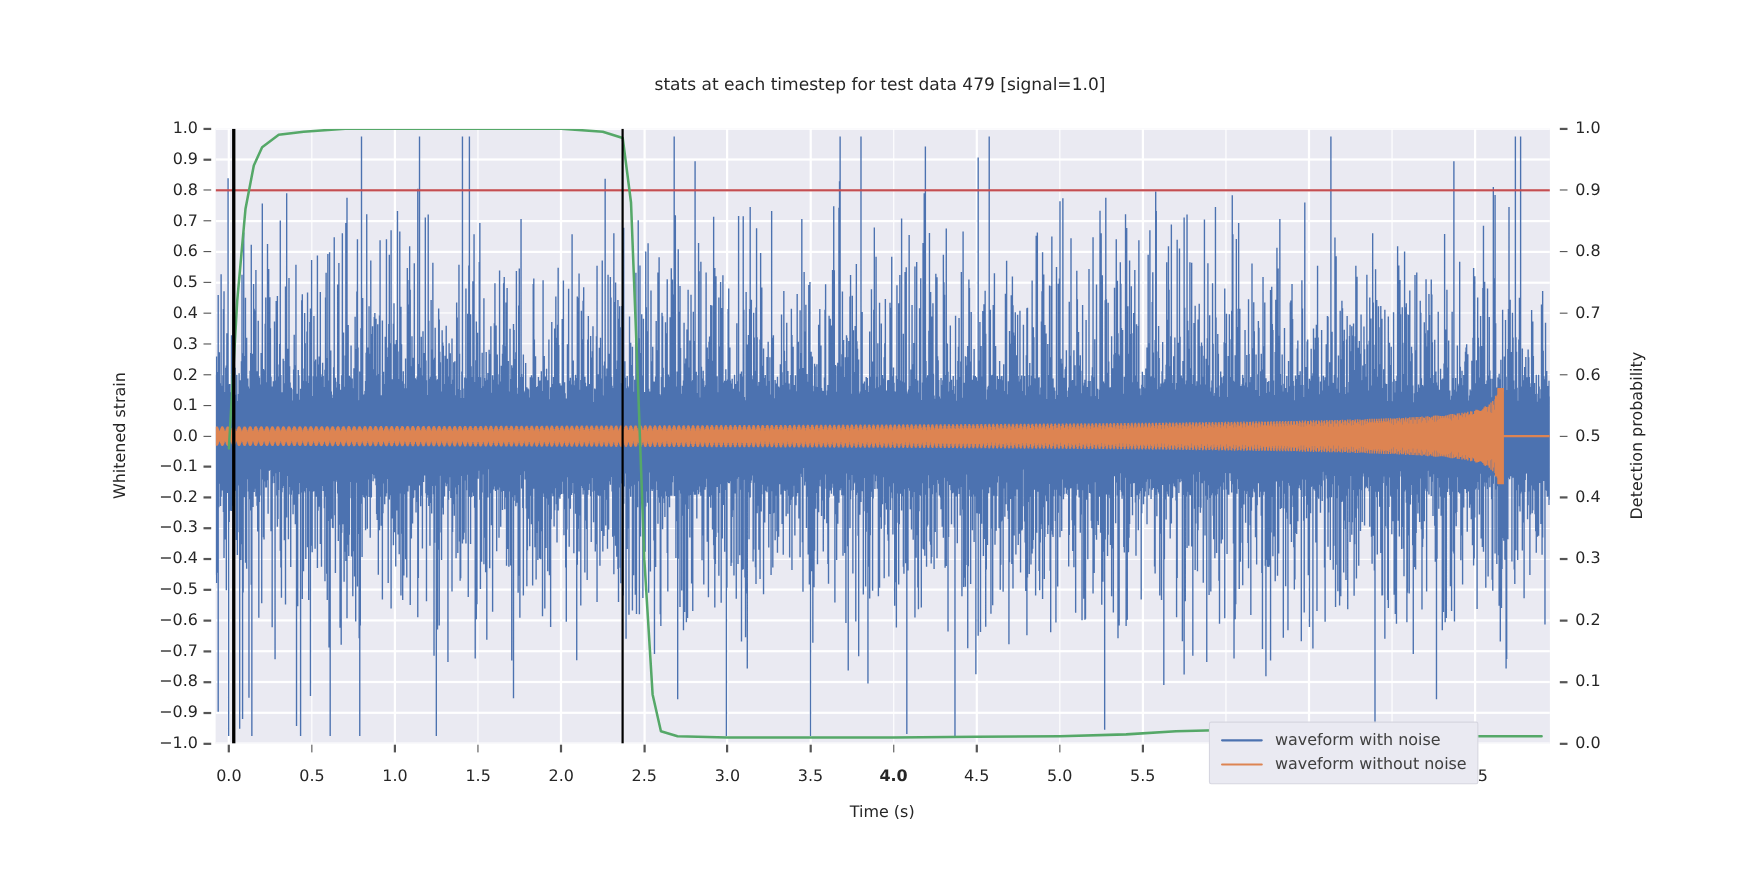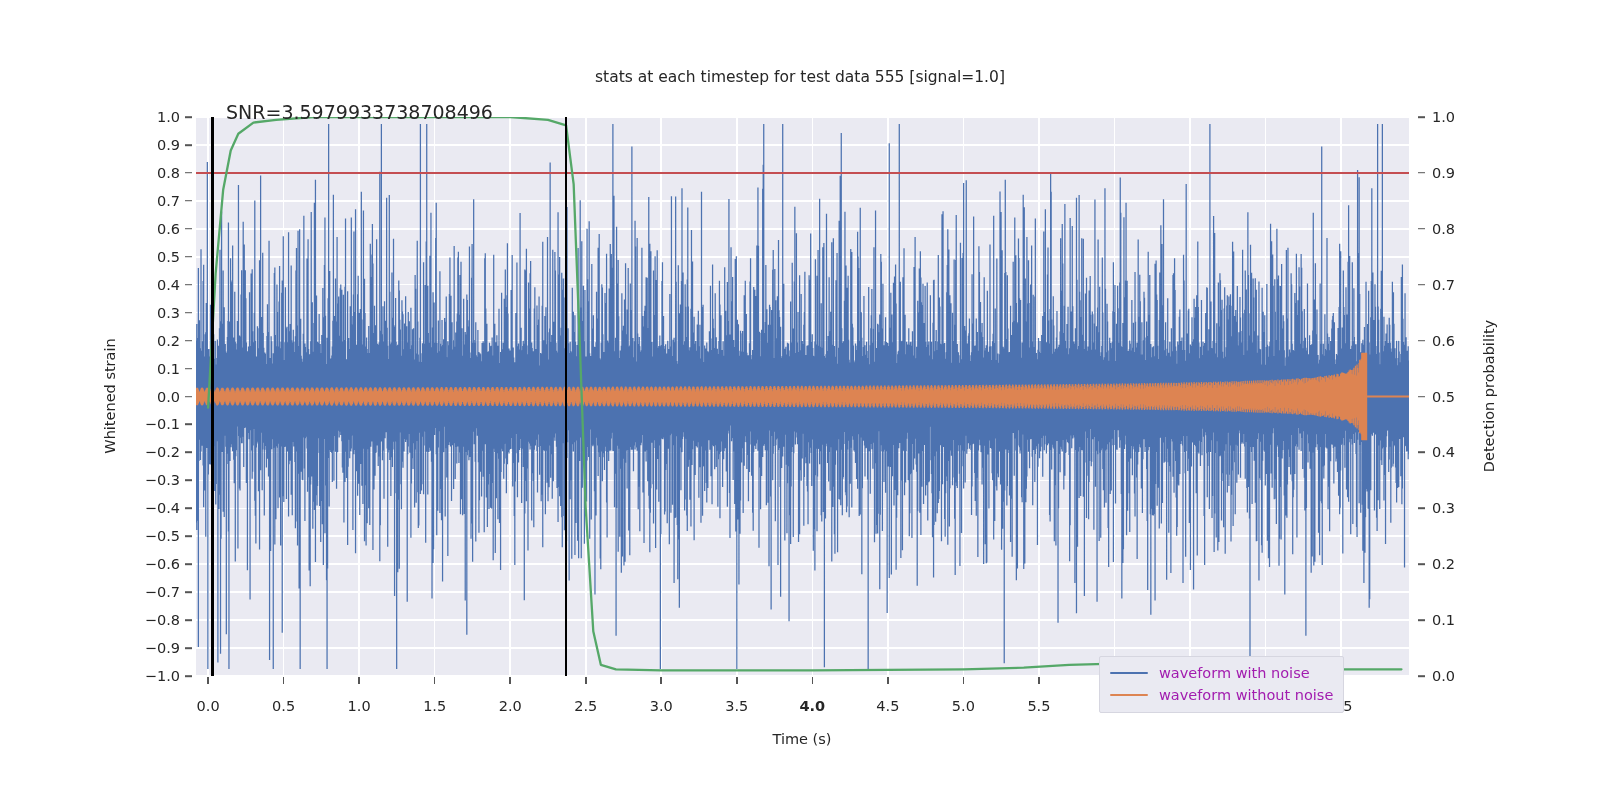--- a/index.html
+++ b/index.html
@@ -93,28 +93,28 @@
   
   .legend{
     position:absolute;left:1099px;top:656px;
     background:#eaeaf2;
     border:1px solid #d6d6e0;
     border-radius:2px;
     padding:5px 10px 6px 10px;
   }
   .legend-row{display:flex;align-items:center;height:22px;}
   .legend-swatch{width:38px;height:2.4px;margin-right:11px;border-radius:1px;}
-  .legend-text{font-size:14.5px;color:#a21caf;white-space:nowrap;}
+  .legend-text{font-size:14.5px;color:#404040;white-space:nowrap;}
 </style>
 </head>
 <body>
 
 <div id="root">
 
-  <div class="fig-title">stats at each timestep for test data 555 [signal=1.0]</div>
+  <div class="fig-title">stats at each timestep for test data 479 [signal=1.0]</div>
 
   <div class="plot">
     <div id="gridlayer">
         <div class="grid-v" style="left: 11.2847px;"></div>
         <div class="grid-v" style="left: 86.8139px;"></div>
         <div class="grid-v" style="left: 162.343px;"></div>
         <div class="grid-v" style="left: 237.872px;"></div>
         <div class="grid-v" style="left: 313.402px;"></div>
         <div class="grid-v" style="left: 388.931px;"></div>
         <div class="grid-v" style="left: 464.46px;"></div>
@@ -164,23 +164,20 @@
     <svg class="layer" id="prob-svg" viewBox="0 0 1213 559" preserveAspectRatio="none">
         <path d="M12.08,290.68L19.64,156.52L27.19,72.67L34.74,33.54L42.30,16.77L57.40,5.59L80.06,2.80L117.83,0.00L163.14,0.00L238.67,0.00L314.20,0.00L351.97,2.80L370.09,8.39L377.65,67.08L383.69,223.60L389.73,391.30L397.28,514.28L404.84,547.82L419.94,552.29L465.26,553.41L540.79,553.41L616.32,553.41L691.85,552.85L767.38,552.29L827.80,550.62L873.12,547.82L918.44,546.70L963.75,547.26L1009.07,548.94L1069.49,551.17L1129.92,552.29L1205.45,552.29" stroke="#55a868" stroke-width="2.3" fill="none" stroke-linejoin="round" stroke-linecap="round"></path>
       </svg>
 
     <div id="markerlayer">
         <div class="vmark" style="left: 15.4164px; background: rgb(0, 0, 0);"></div>
         <div class="vmark" style="left: 368.893px; background: rgb(0, 0, 0);"></div>
       </div>
   </div>
 
-  <div class="anno" id="anno-snr" style="left:226px;">
-    <span>SNR=</span><span>3.5979933738708496</span>
-  </div>
 
   <div id="yticks">
       <div class="ytick" style="top: 117px; right: 1420px;">1.0</div>
       <div class="ytick-dash" style="top: 117px; left: 185px;"></div>
       <div class="ytick" style="top: 144.95px; right: 1420px;">0.9</div>
       <div class="ytick-dash" style="top: 144.95px; left: 185px;"></div>
       <div class="ytick" style="top: 172.9px; right: 1420px;">0.8</div>
       <div class="ytick-dash" style="top: 172.9px; left: 185px;"></div>
       <div class="ytick" style="top: 200.85px; right: 1420px;">0.7</div>
       <div class="ytick-dash" style="top: 200.85px; left: 185px;"></div>

